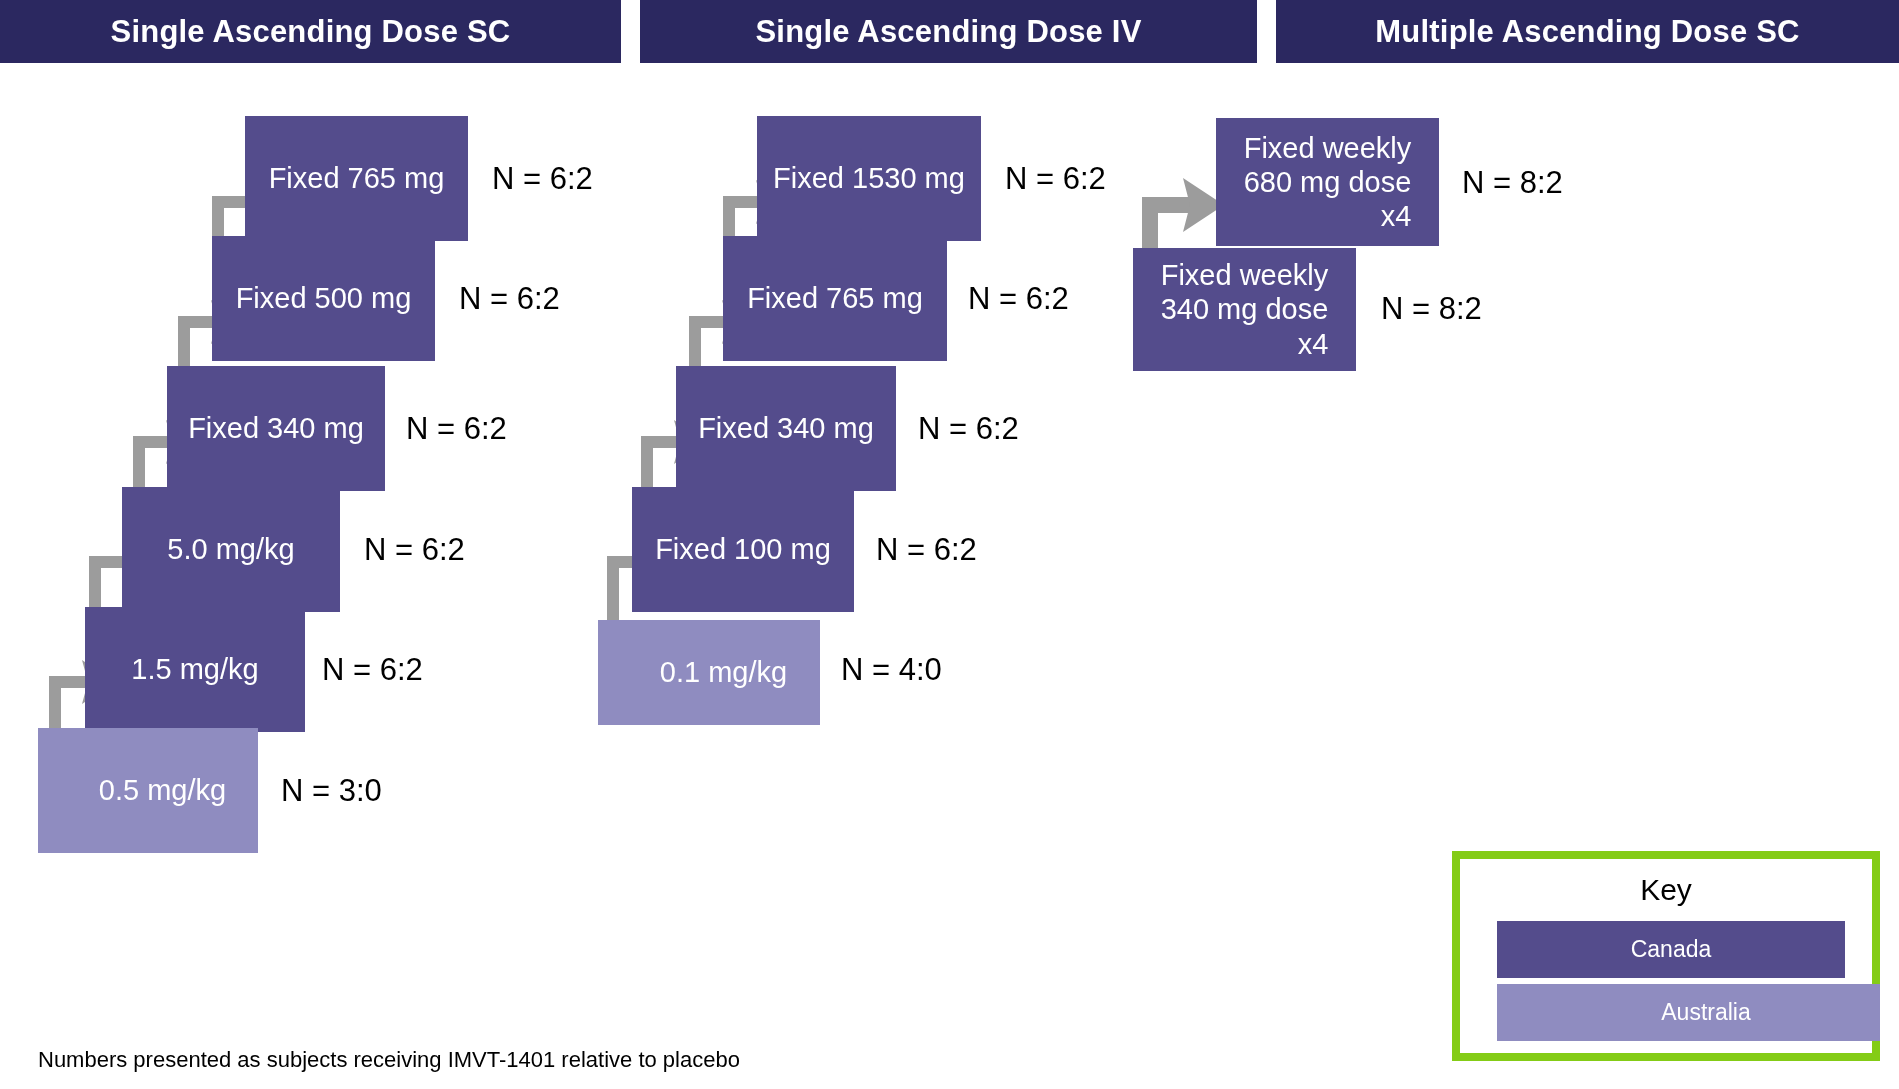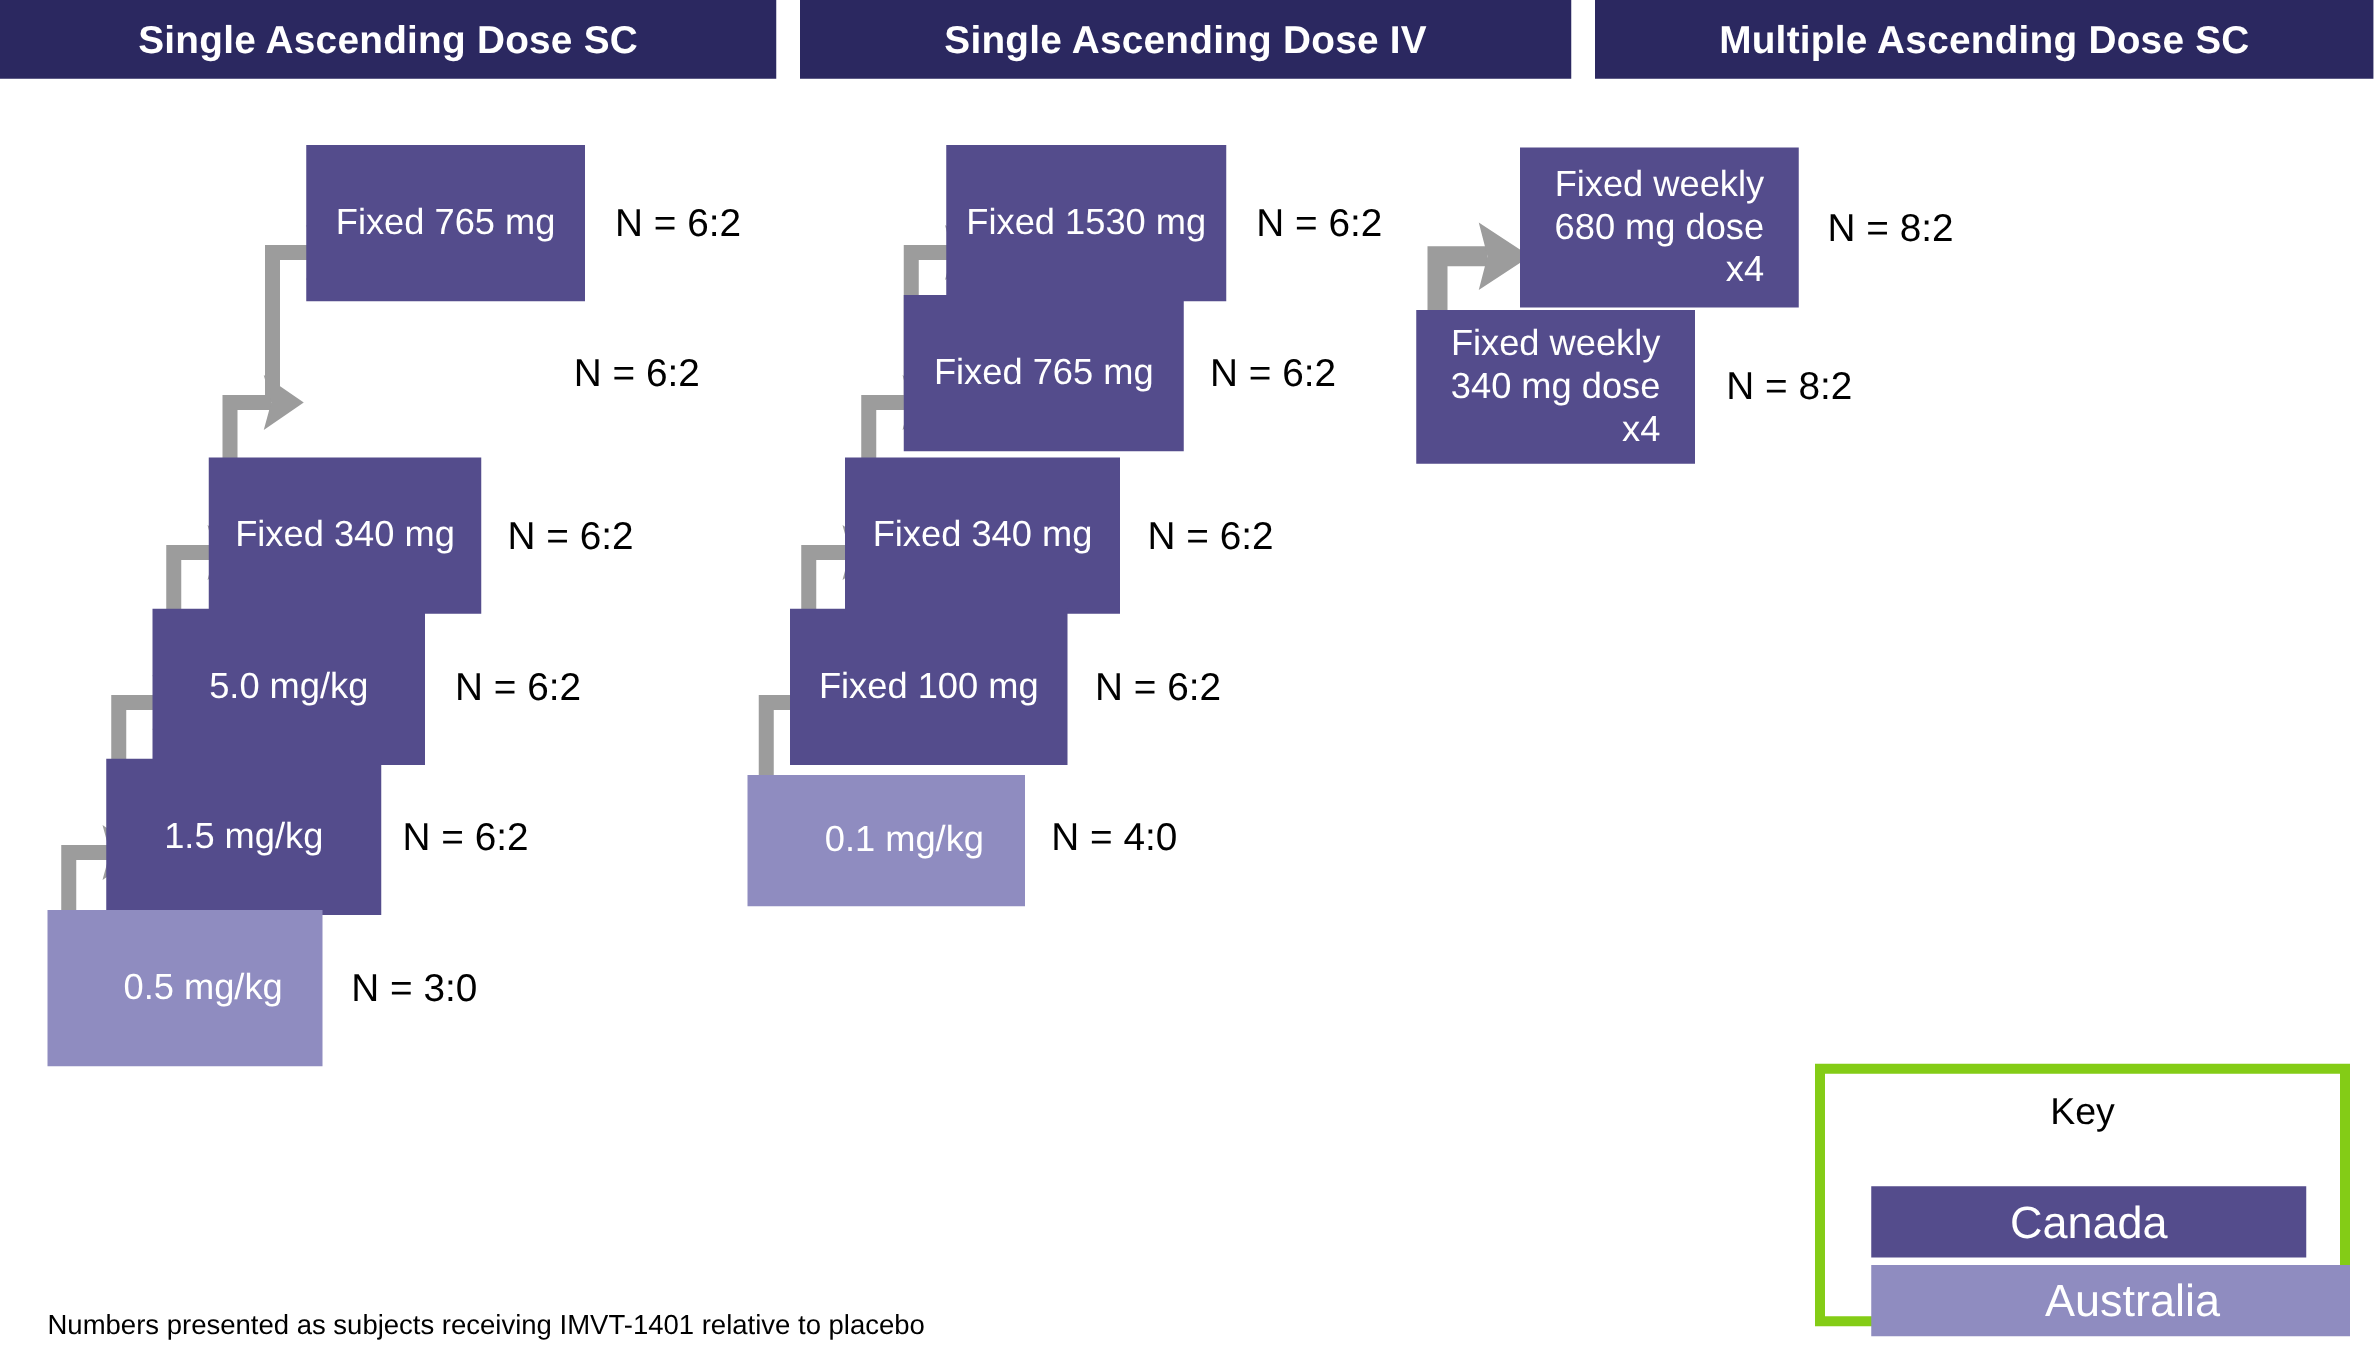--- a/index.html
+++ b/index.html
@@ -94,25 +94,24 @@
     text-align: center;
     font-size: 30px;
     color: #000000;
   }
   .key-swatch {
     position: absolute;
     left: 37px;
     width: 348px;
     height: 57px;
     color: #ffffff;
-    font-size: 36px;
+    font-size: 23px;
     display: flex;
     align-items: center;
     justify-content: center;
-    margin-top: 28px;
   }
   #key-canada    { top: 62px; }
   #key-australia { top: 125px; }
 
   
   #footnote {
     position: absolute;
     left: 38px;
     top: 1047px;
     font-size: 22px;
@@ -152,20 +151,21 @@
   </svg>
 
   <svg class="arrow-svg" style="left:207px; top:162px; width:70px; height:160px;" viewBox="0 0 70 160">
     <path class="arrow-path" d="M11 155 L11 40 L44 40" stroke-width="12"></path>
     <polygon class="arrow-head" points="38,18 70,40 38,62 44,40"></polygon>
   </svg>
 
   <div class="dose-box canada" style="left:245px; top:116px; width:223px; height:125px;">Fixed 765 mg</div>
   <div class="n-label" style="left:492px; top:159px;">N = 6:2</div>
 
+  <div class="dose-box canada" style="left:212px; top:236px; width:223px; height:125px;">Fixed 500 mg</div>
   <div class="n-label" style="left:459px; top:279px;">N = 6:2</div>
 
   <div class="dose-box canada" style="left:167px; top:366px; width:218px; height:125px;">Fixed 340 mg</div>
   <div class="n-label" style="left:406px; top:409px;">N = 6:2</div>
 
   <div class="dose-box canada" style="left:122px; top:487px; width:218px; height:125px;">5.0 mg/kg</div>
   <div class="n-label" style="left:364px; top:530px;">N = 6:2</div>
 
   <div class="dose-box canada" style="left:85px; top:607px; width:220px; height:125px;">1.5 mg/kg</div>
   <div class="n-label" style="left:322px; top:650px;">N = 6:2</div>

